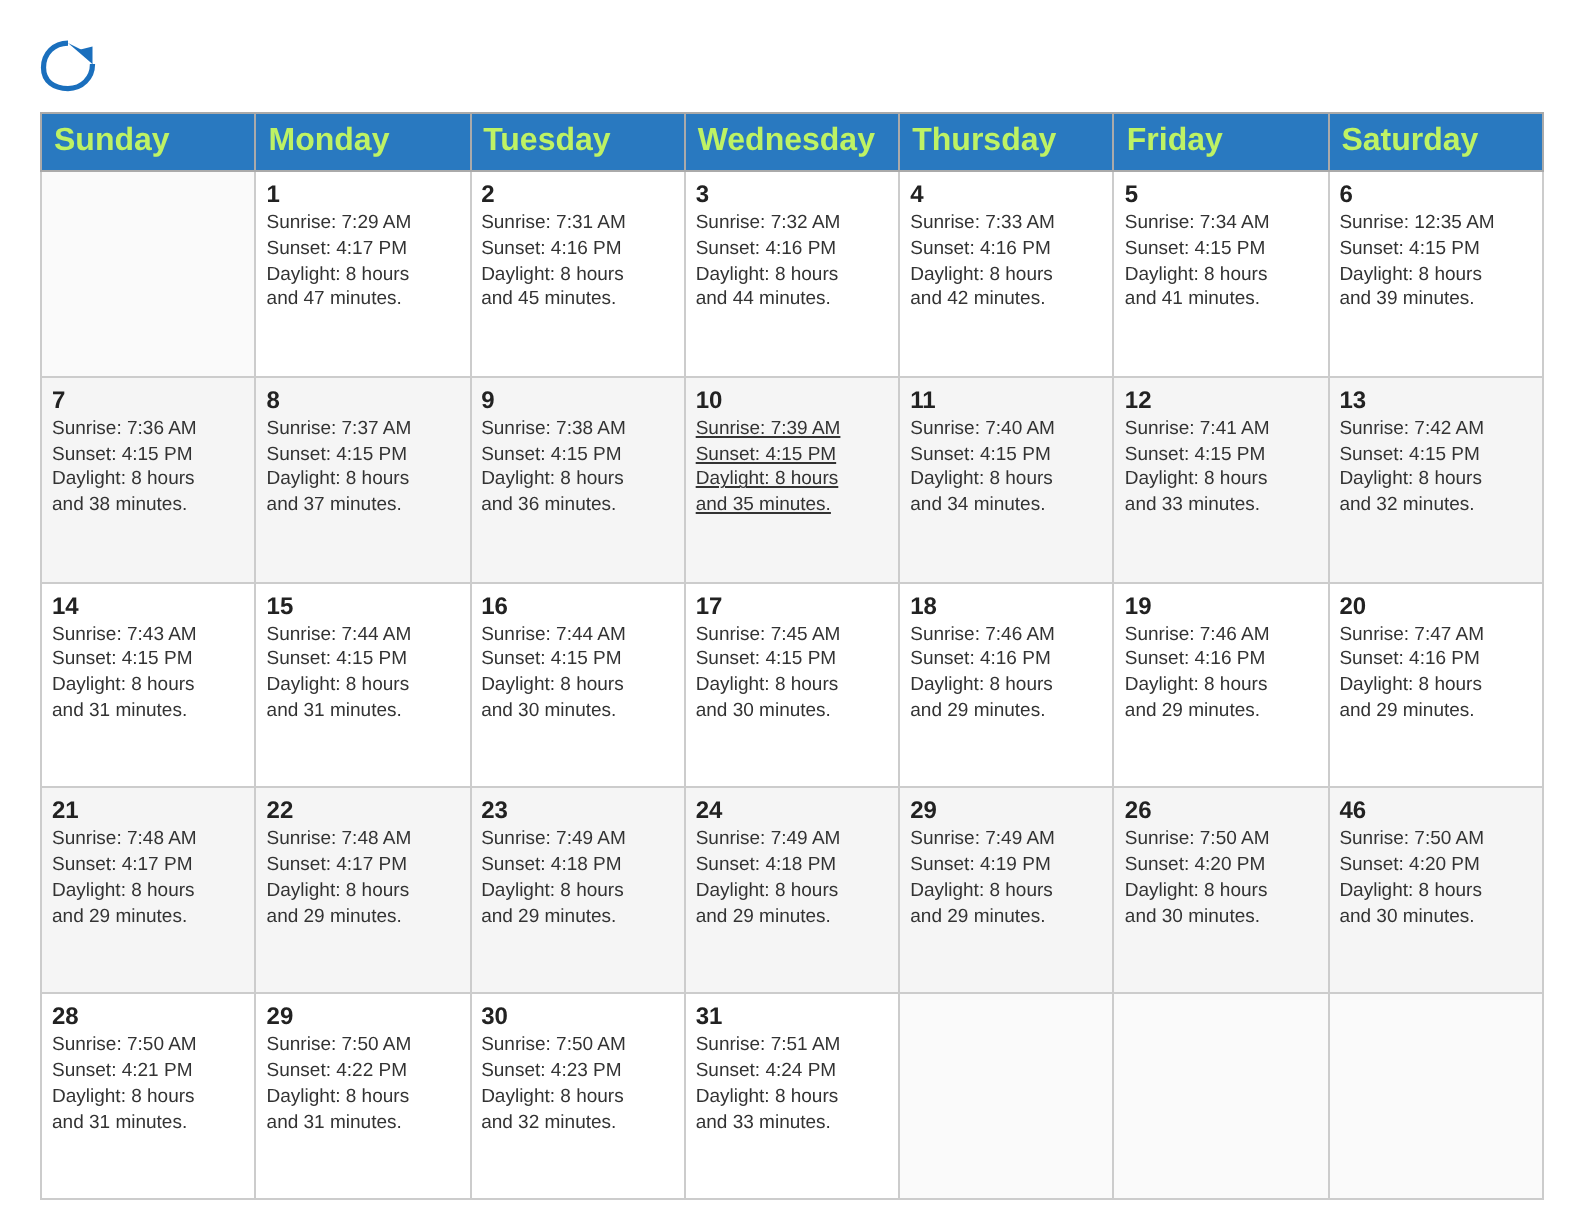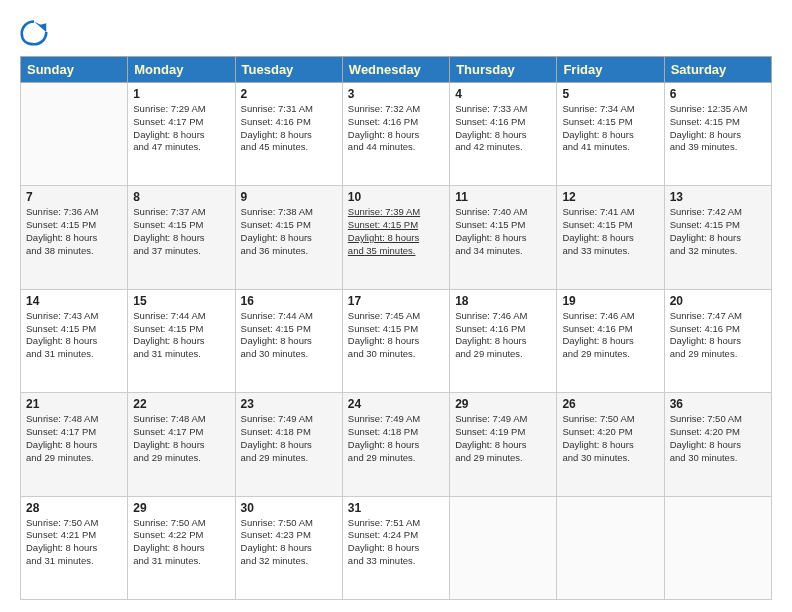--- a/index.html
+++ b/index.html
@@ -62,24 +62,24 @@
       color: #444;
     }
     .calendar {
       border-collapse: collapse;
       width: 100%;
       flex: 1;
       table-layout: fixed;
     }
     .calendar th {
       background-color: #2979c0;
-      color: #fef9c3;
+      color: #bef264;
       text-align: left;
       padding: 5px 6px;
-      font-size: 13px;
+      font-size: 16px;
       border: 1px solid #aaa;
     }
     .calendar td {
       border: 1px solid #ccc;
       vertical-align: top;
       padding: 4px 5px;
       font-size: 10px;
       color: #333;
       background: #fff;
       height: 88px;
@@ -322,21 +322,21 @@
 and 29 minutes.</div>
           </td>
           <td>
             <span class="day-num">26</span>
             <div class="day-info" style="white-space: pre-line;">Sunrise: 7:50 AM
 Sunset: 4:20 PM
 Daylight: 8 hours
 and 30 minutes.</div>
           </td>
           <td>
-            <span class="day-num">36</span>
+            <span class="day-num">46</span>
             <div class="day-info" style="white-space: pre-line;">Sunrise: 7:50 AM
 Sunset: 4:20 PM
 Daylight: 8 hours
 and 30 minutes.</div>
           </td>
         </tr>
         <tr>
           <td>
             <span class="day-num">28</span>
             <div class="day-info" style="white-space: pre-line;">Sunrise: 7:50 AM

